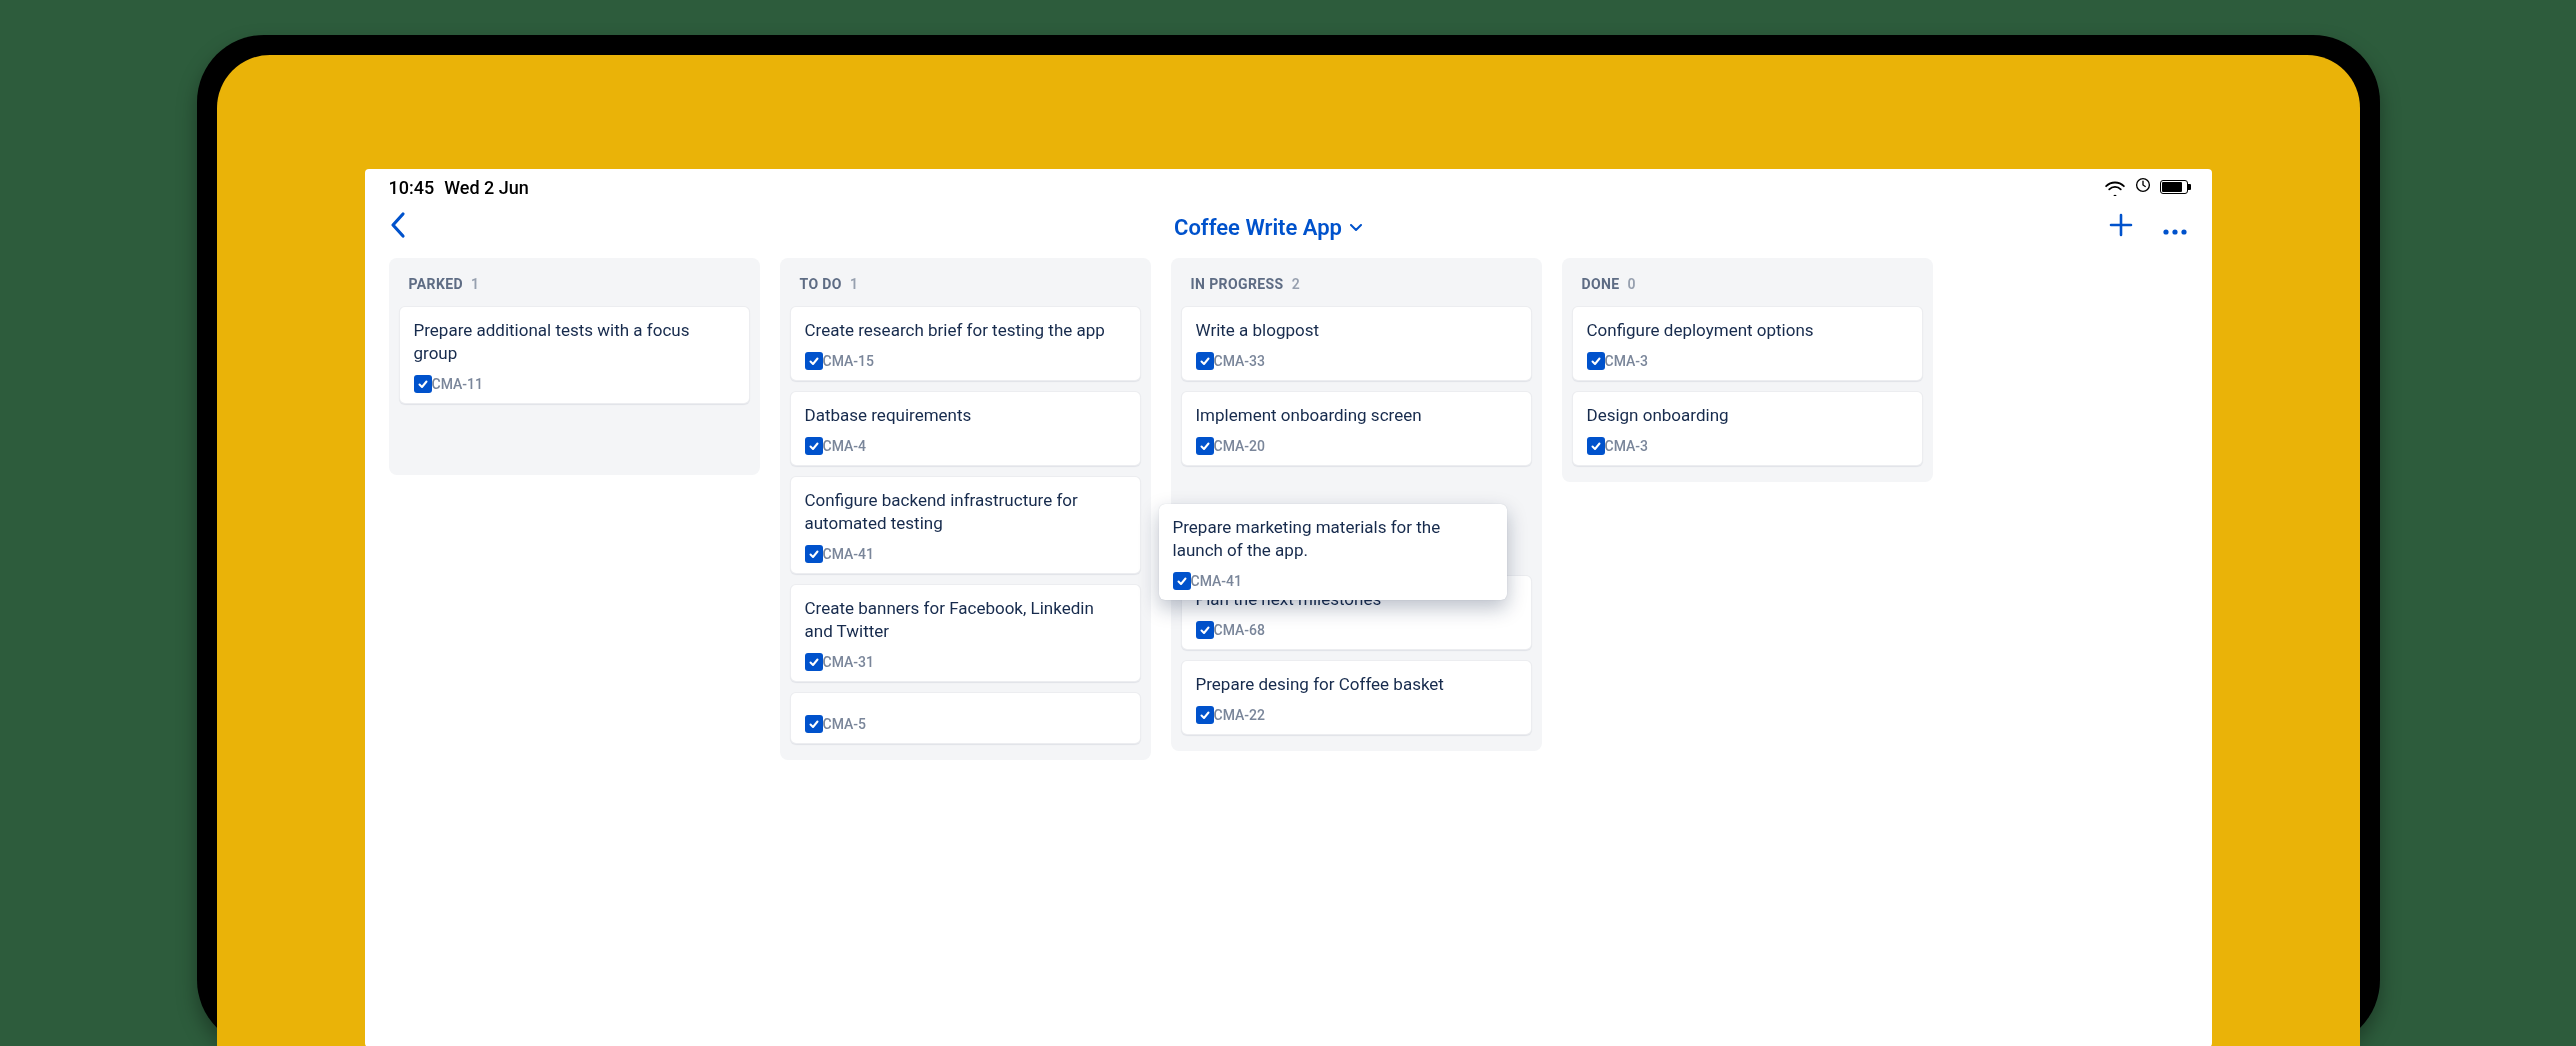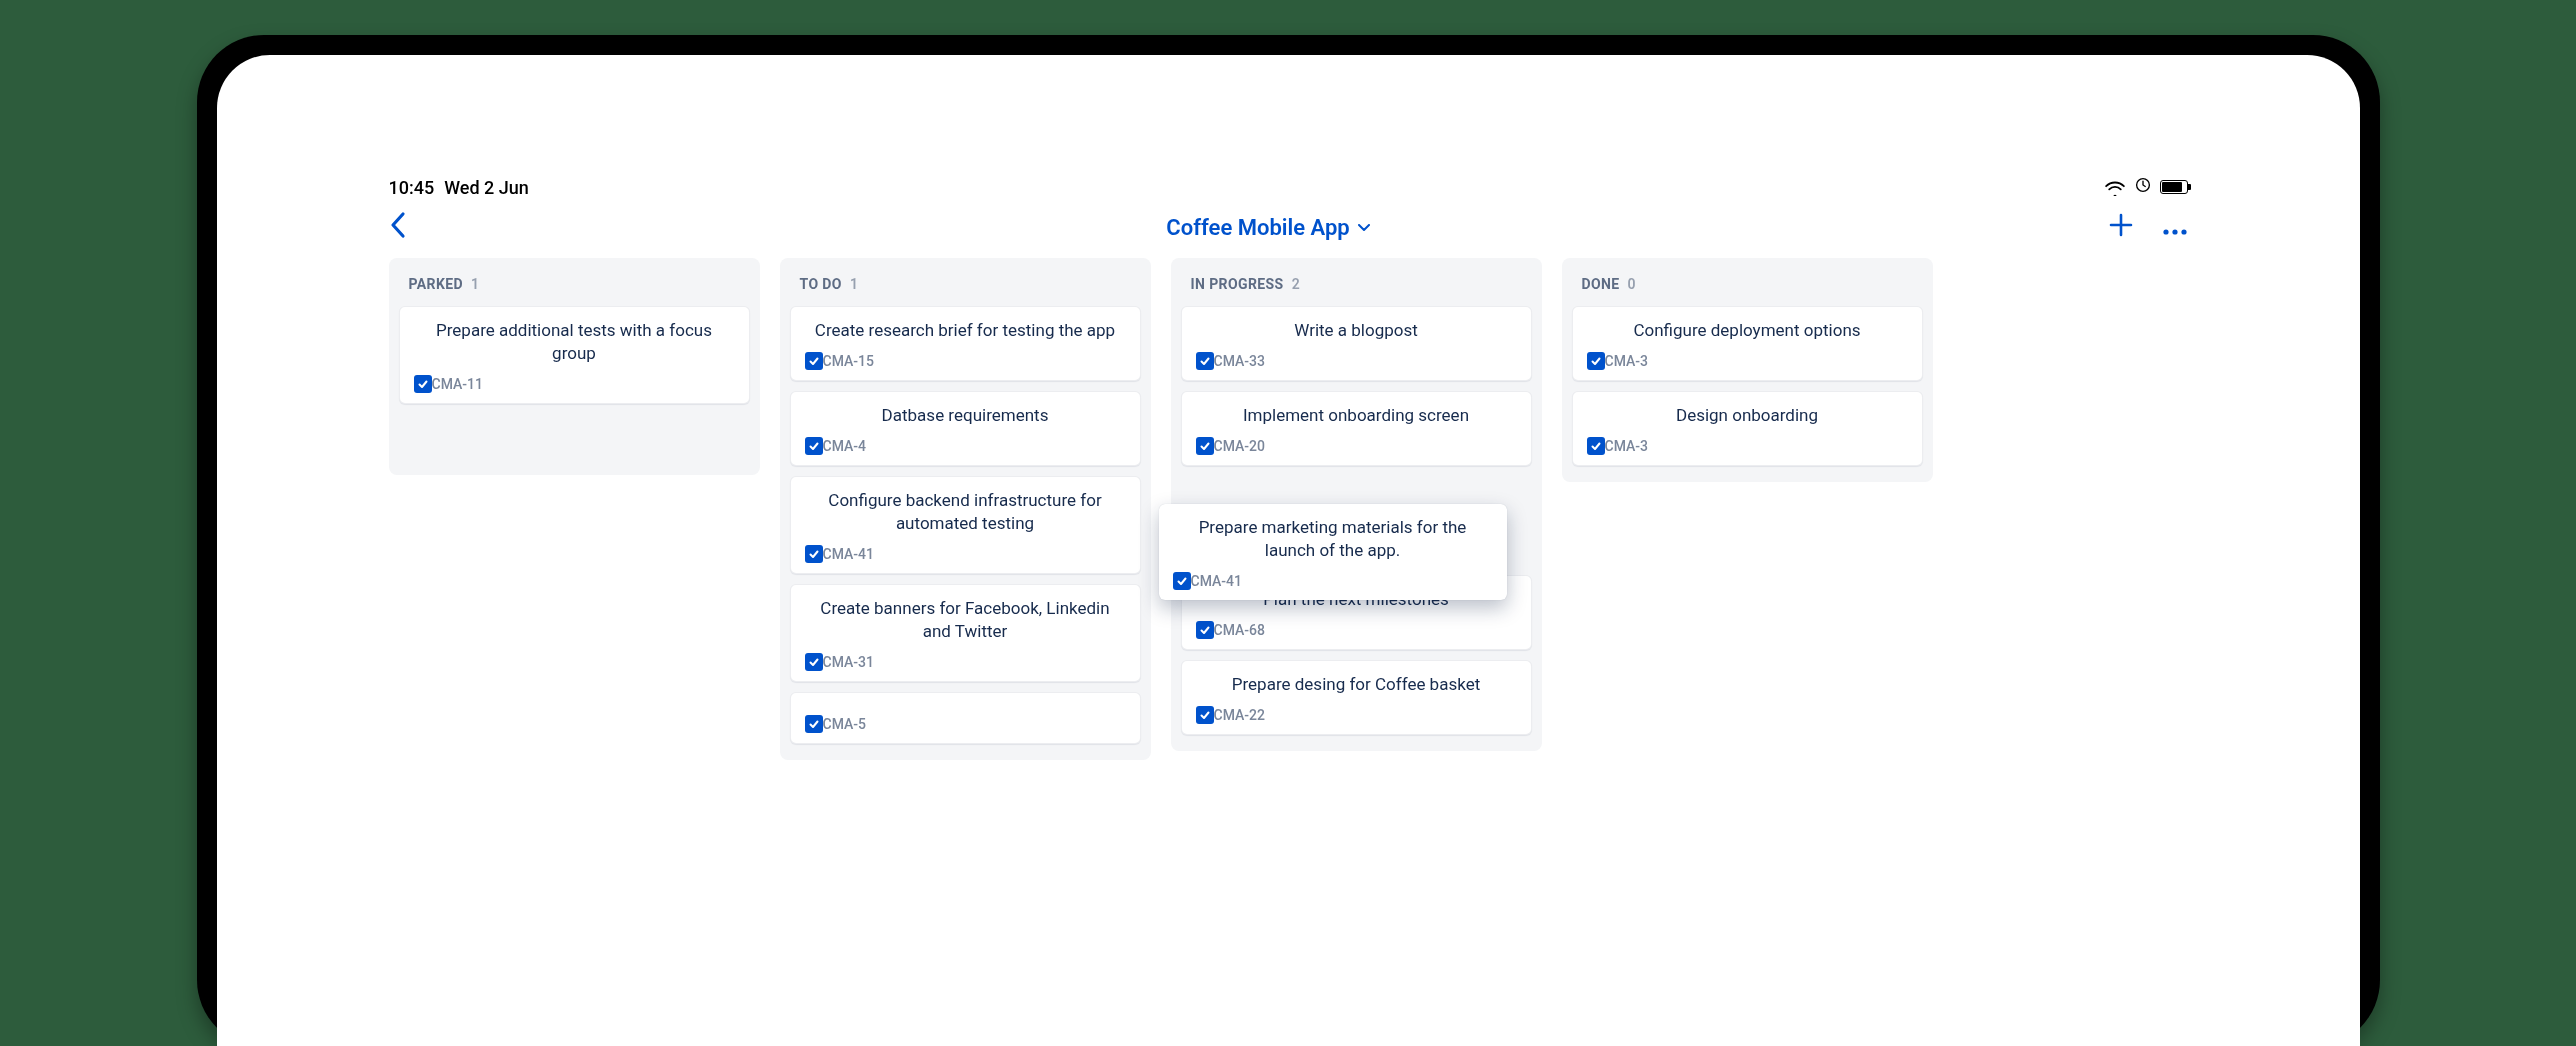--- a/index.html
+++ b/index.html
@@ -19,21 +19,21 @@
       position: relative;
       margin-top: 35px;
       background: #000;
       border-radius: 67px;
       padding: 20px 20px 0 20px;
       box-shadow: 0 10px 20px rgba(0,0,0,.35);
       width: 2183px;
       height: 1012px;
     }
     .device-inner {
-      background: #ffffff;
+      background: #eab308;
       border-radius: 53px 53px 0 0;
       width: 100%;
       height: 100%;
       position: relative;
       padding: 114px 148px 0 148px;
       overflow: hidden;
     }
     .home-btn {
       position: absolute;
       right: 59px;
@@ -164,21 +164,20 @@
       background: #fff;
       border-radius: 6px;
       border: 1px solid rgba(9,30,66,0.08);
       box-shadow: 0 1px 1px rgba(9,30,66,0.08);
       padding: 12px 14px 10px 14px;
     }
     .card-title {
       font-size: 17px;
       color: #172b4d;
       line-height: 1.35;
-      text-align: center;
     }
     .card-meta {
       display: flex;
       align-items: center;
       margin-top: 10px;
     }
     .task-type-icon {
       width: 18px;
       height: 18px;
       border-radius: 3px;
@@ -239,21 +238,21 @@
         </div>
       </div>
 
       <div class="nav-bar">
         <div class="nav-back">
           <svg width="18" height="28" viewBox="0 0 18 28">
               <path d="M14 3 L4 14 L14 25" fill="none" stroke="#0052cc" stroke-width="3.2" stroke-linecap="round" stroke-linejoin="round"></path>
             </svg>
         </div>
         <div class="nav-title-wrap">
-          <span class="nav-title">Coffee Mobile App</span>
+          <span class="nav-title">Coffee Write App</span>
           <span class="chevron-down">
             <svg width="12" height="8" viewBox="0 0 12 8">
                 <path d="M1 1 L6 6 L11 1" fill="none" stroke="#0052cc" stroke-width="2" stroke-linecap="round" stroke-linejoin="round"></path>
               </svg>
           </span>
         </div>
         <div class="nav-actions">
           <span class="plus-icon">
             <svg width="26" height="26" viewBox="0 0 26 26">
                 <path d="M13 3 V23 M3 13 H23" stroke="#0052cc" stroke-width="2.6" stroke-linecap="round"></path>

